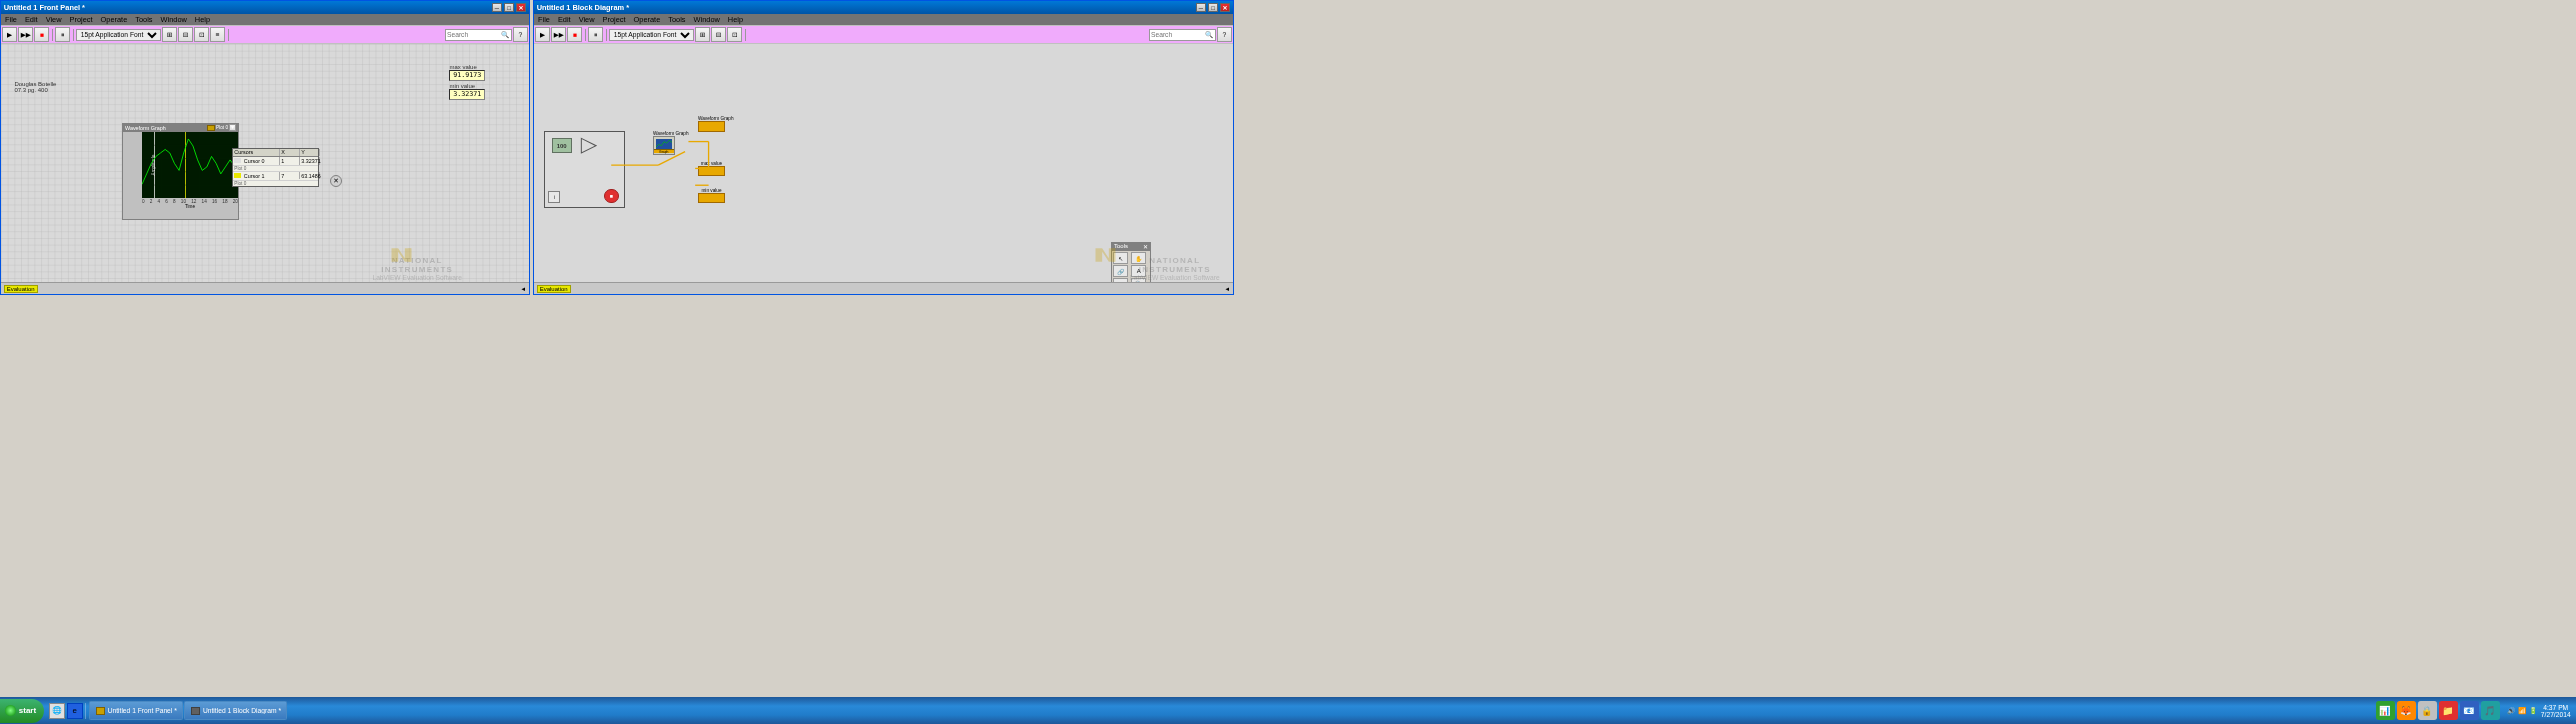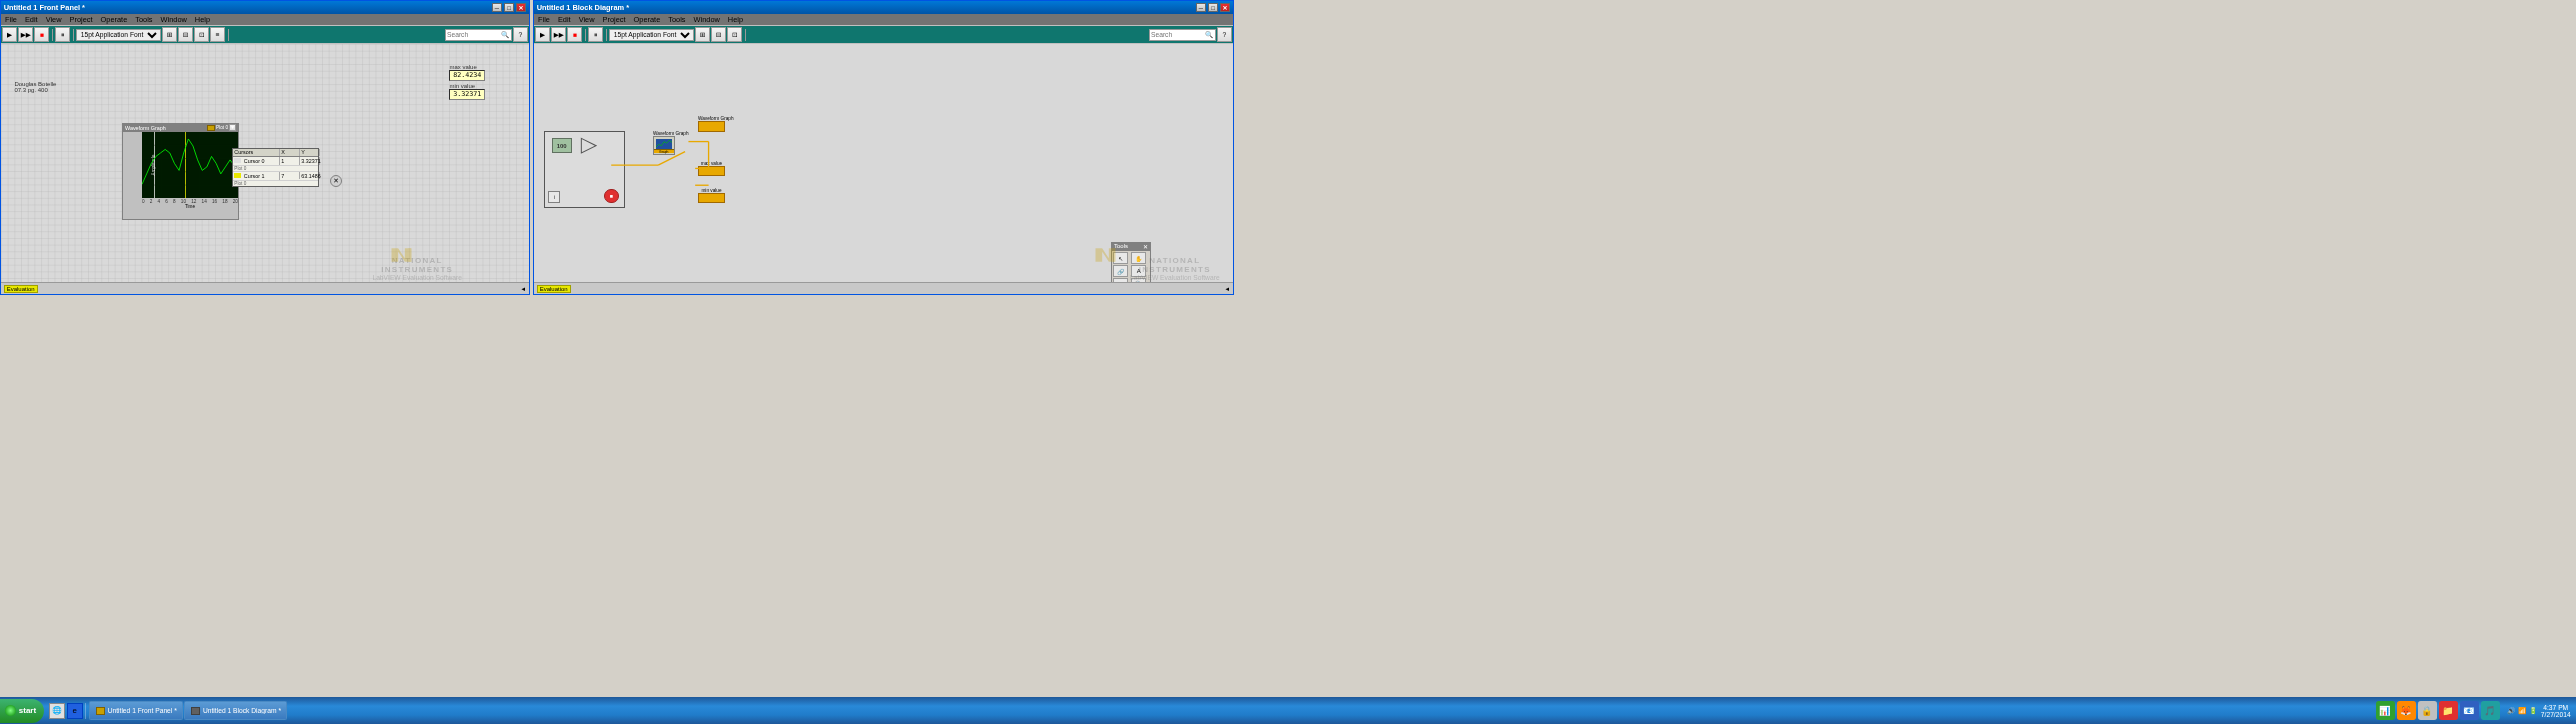--- a/index.html
+++ b/index.html
@@ -55,21 +55,21 @@
     .menu-item {
       padding: 0.7px 4px;
       font-size: 7.4px;
       cursor: pointer;
       height: 100%;
       display: flex;
       align-items: center;
     }
 
     .toolbar {
-      background: #0f766e;
+      background: #f0abfc;
       border-bottom: 0.7px solid #c0c0c0;
       display: flex;
       align-items: center;
       height: 17.4px;
       padding: 1.3px;
       gap: 1.3px;
     }
 
     .toolbar-btn {
       width: 14.8px;
@@ -496,21 +496,21 @@
 
   <div class="content-area" style="position:relative;">
 
     <div class="author-text">
       <div>Douglas Botelle</div>
       <div>07.3 pg. 400</div>
     </div>
 
     <div style="position:absolute; right:44px; top:20px;">
       <div class="fp-label">max value</div>
-      <div class="numeric-display">82.4234</div>
+      <div class="numeric-display">91.9173</div>
     </div>
 
     <div style="position:absolute; right:44px; top:39px;">
       <div class="fp-label">min value</div>
       <div class="numeric-display">3.32371</div>
     </div>
 
     <div class="waveform-graph" style="left:121px; top:79px; width:117px; height:97px;">
       <div class="waveform-graph-title">
         <span style="font-size:5.4px;">Waveform Graph</span>

